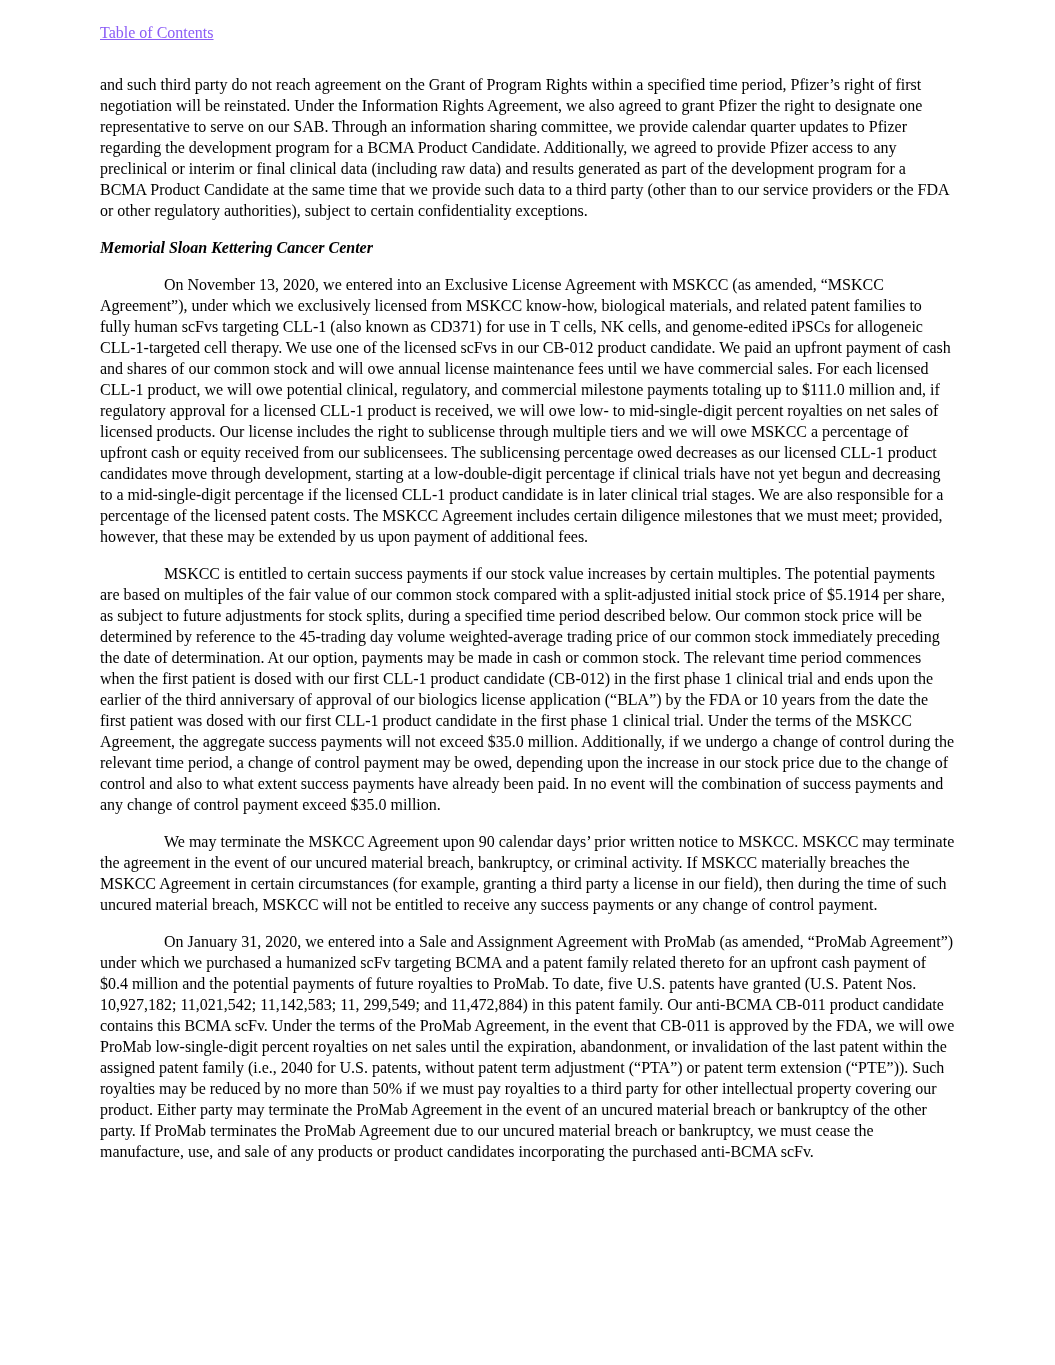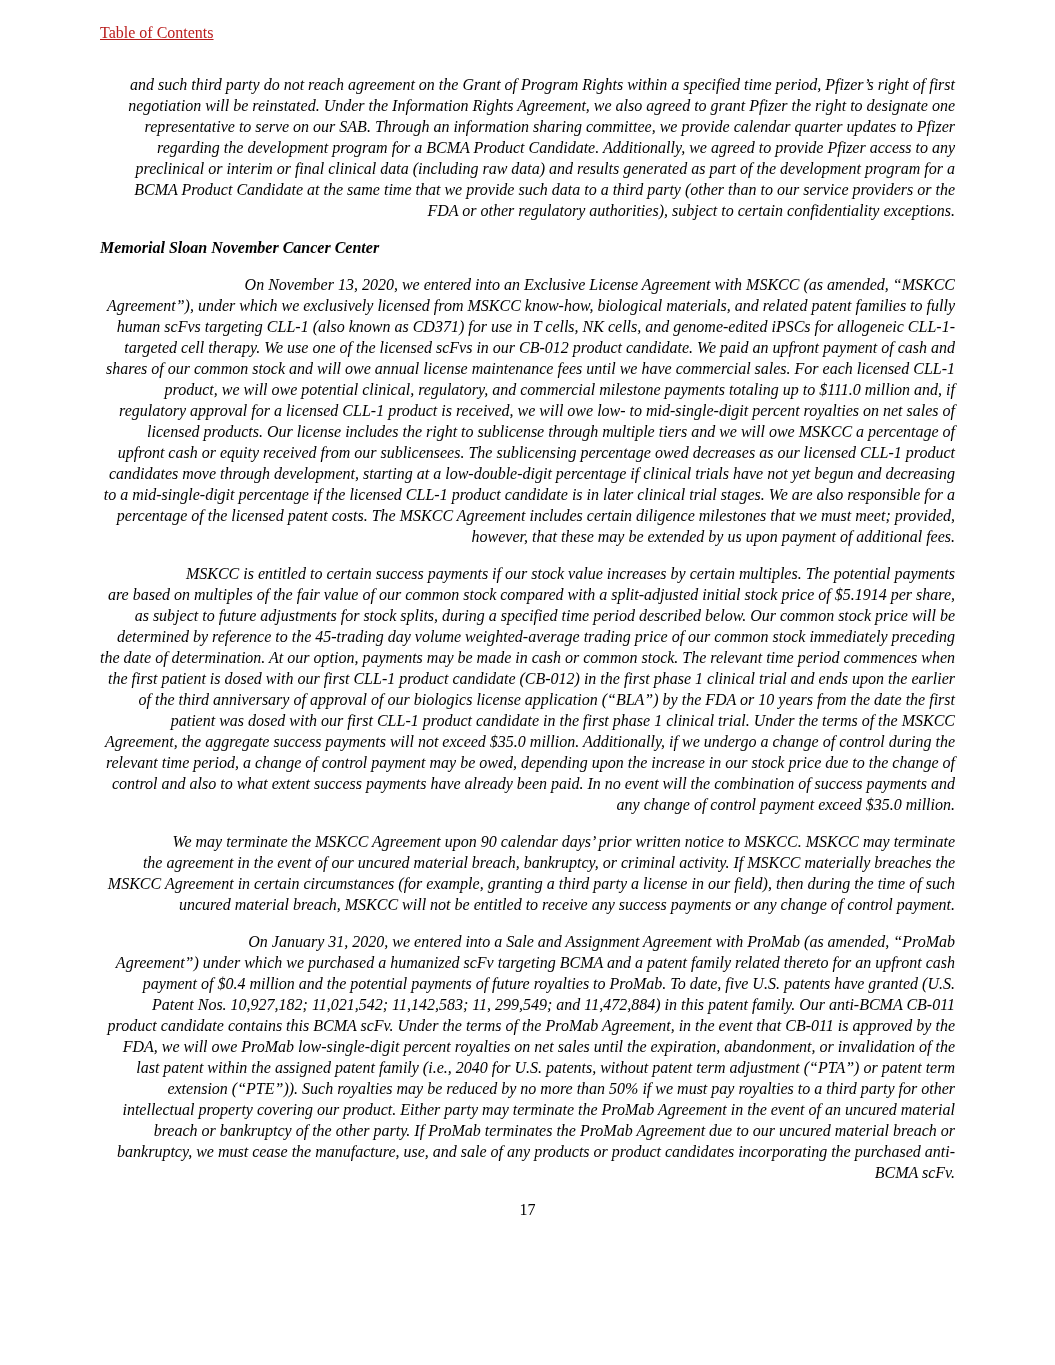--- a/index.html
+++ b/index.html
@@ -18,29 +18,28 @@
   }
   .page {
     box-sizing: border-box;
     width: 1055px;
     height: 1365px;
     padding: 22px 100px 0 100px;
     position: relative;
   }
   .toc-link {
     display: inline-block;
-    color: #b91c1c;
+    color: #8b5cf6;
     text-decoration: underline;
     margin-bottom: 31px;
     cursor: pointer;
   }
   p.body-text {
     margin: 0 0 16px 0;
-    text-align: right;
-    font-style: italic;
+    text-align: left;
   }
   p.indent {
     text-indent: 64px;
   }
   h3.subheading {
     font-size: 16px;
     font-weight: bold;
     font-style: italic;
     margin: 0 0 16px 0;
     line-height: 21px;
@@ -52,26 +51,25 @@
 </style>
 </head>
 <body>
 
 <div class="page">
 
   <a class="toc-link">Table of Contents</a>
 
   <p class="body-text">and such third party do not reach agreement on the Grant of Program Rights within a specified time period, Pfizer’s right of first negotiation will be reinstated. Under the Information Rights Agreement, we also agreed to grant Pfizer the right to designate one representative to serve on our SAB. Through an information sharing committee, we provide calendar quarter updates to Pfizer regarding the development program for a BCMA Product Candidate. Additionally, we agreed to provide Pfizer access to any preclinical or interim or final clinical data (including raw data) and results generated as part of the development program for a BCMA Product Candidate at the same time that we provide such data to a third party (other than to our service providers or the FDA or other regulatory authorities), subject to certain confidentiality exceptions.</p>
 
-  <h3 class="subheading">Memorial Sloan November Cancer Center</h3>
+  <h3 class="subheading">Memorial Sloan Kettering Cancer Center</h3>
 
   <p class="body-text indent">On November 13, 2020, we entered into an Exclusive License Agreement with MSKCC (as amended, “MSKCC Agreement”), under which we exclusively licensed from MSKCC know-how, biological materials, and related patent families to fully human scFvs targeting CLL-1 (also known as CD371) for use in T cells, NK cells, and genome-edited iPSCs for allogeneic CLL-1-targeted cell therapy. We use one of the licensed scFvs in our CB-012 product candidate. We paid an upfront payment of cash and shares of our common stock and will owe annual license maintenance fees until we have commercial sales. For each licensed CLL-1 product, we will owe potential clinical, regulatory, and commercial milestone payments totaling up to $111.0 million and, if regulatory approval for a licensed CLL-1 product is received, we will owe low- to mid-single-digit percent royalties on net sales of licensed products. Our license includes the right to sublicense through multiple tiers and we will owe MSKCC a percentage of upfront cash or equity received from our sublicensees. The sublicensing percentage owed decreases as our licensed CLL-1 product candidates move through development, starting at a low-double-digit percentage if clinical trials have not yet begun and decreasing to a mid-single-digit percentage if the licensed CLL-1 product candidate is in later clinical trial stages. We are also responsible for a percentage of the licensed patent costs. The MSKCC Agreement includes certain diligence milestones that we must meet; provided, however, that these may be extended by us upon payment of additional fees.</p>
 
   <p class="body-text indent">MSKCC is entitled to certain success payments if our stock value increases by certain multiples. The potential payments are based on multiples of the fair value of our common stock compared with a split-adjusted initial stock price of $5.1914 per share, as subject to future adjustments for stock splits, during a specified time period described below. Our common stock price will be determined by reference to the 45-trading day volume weighted-average trading price of our common stock immediately preceding the date of determination. At our option, payments may be made in cash or common stock. The relevant time period commences when the first patient is dosed with our first CLL-1 product candidate (CB-012) in the first phase 1 clinical trial and ends upon the earlier of the third anniversary of approval of our biologics license application (“BLA”) by the FDA or 10 years from the date the first patient was dosed with our first CLL-1 product candidate in the first phase 1 clinical trial. Under the terms of the MSKCC Agreement, the aggregate success payments will not exceed $35.0 million. Additionally, if we undergo a change of control during the relevant time period, a change of control payment may be owed, depending upon the increase in our stock price due to the change of control and also to what extent success payments have already been paid. In no event will the combination of success payments and any change of control payment exceed $35.0 million.</p>
 
   <p class="body-text indent">We may terminate the MSKCC Agreement upon 90 calendar days’ prior written notice to MSKCC. MSKCC may terminate the agreement in the event of our uncured material breach, bankruptcy, or criminal activity. If MSKCC materially breaches the MSKCC Agreement in certain circumstances (for example, granting a third party a license in our field), then during the time of such uncured material breach, MSKCC will not be entitled to receive any success payments or any change of control payment.</p>
 
 
   <p class="body-text indent">On January 31, 2020, we entered into a Sale and Assignment Agreement with ProMab (as amended, “ProMab Agreement”) under which we purchased a humanized scFv targeting BCMA and a patent family related thereto for an upfront cash payment of $0.4 million and the potential payments of future royalties to ProMab. To date, five U.S. patents have granted (U.S. Patent Nos. 10,927,182; 11,021,542; 11,142,583; 11, 299,549; and 11,472,884) in this patent family. Our anti-BCMA CB-011 product candidate contains this BCMA scFv. Under the terms of the ProMab Agreement, in the event that CB-011 is approved by the FDA, we will owe ProMab low-single-digit percent royalties on net sales until the expiration, abandonment, or invalidation of the last patent within the assigned patent family (i.e., 2040 for U.S. patents, without patent term adjustment (“PTA”) or patent term extension (“PTE”)). Such royalties may be reduced by no more than 50% if we must pay royalties to a third party for other intellectual property covering our product. Either party may terminate the ProMab Agreement in the event of an uncured material breach or bankruptcy of the other party. If ProMab terminates the ProMab Agreement due to our uncured material breach or bankruptcy, we must cease the manufacture, use, and sale of any products or product candidates incorporating the purchased anti-BCMA scFv.</p>
 
-  <div class="page-number">17</div>
 
 </div>
 
 </body></html>

